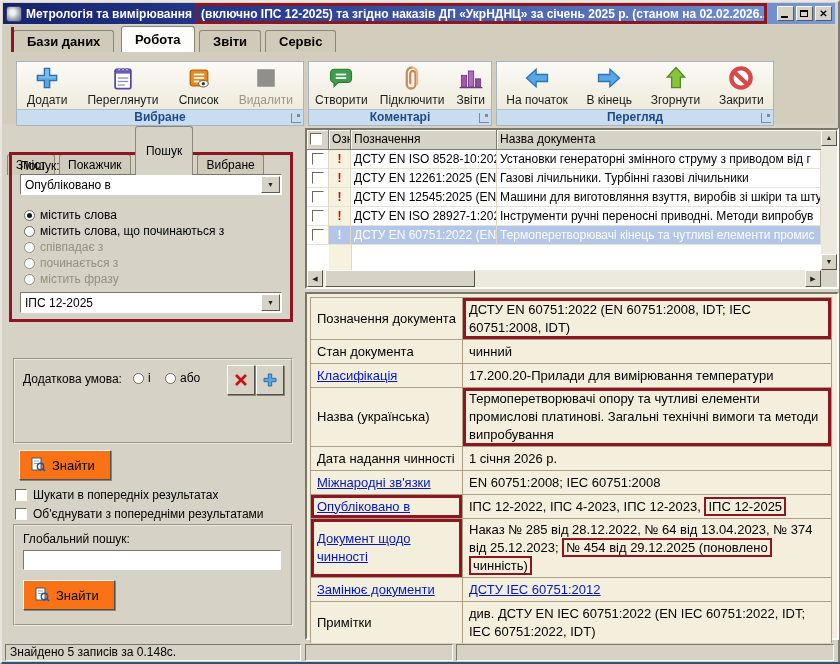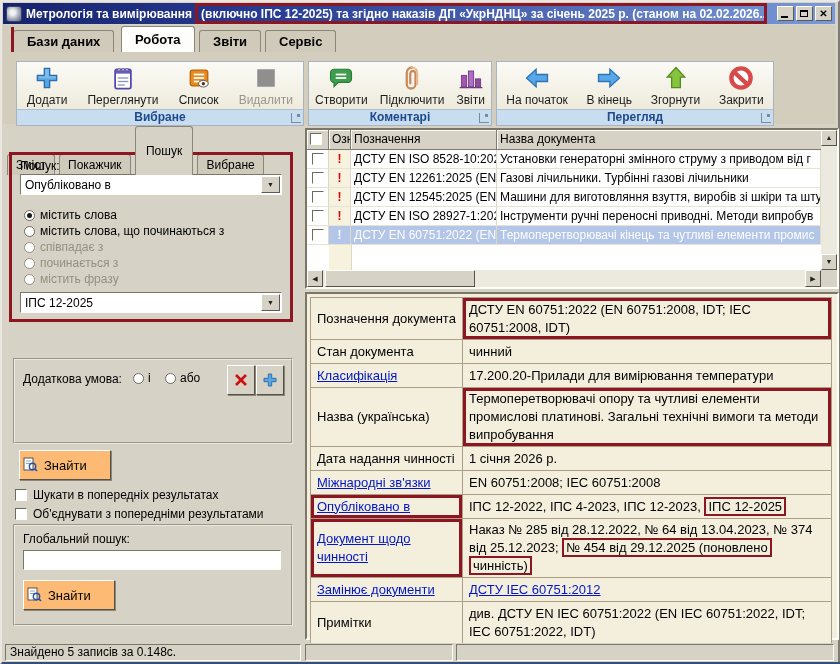--- a/index.html
+++ b/index.html
@@ -67,22 +67,22 @@
     box-sizing:border-box;position:relative;flex:0 0 auto;}
   .ropt.sel .rdot::after{content:"";position:absolute;left:2px;top:2px;width:5px;height:5px;border-radius:50%;background:#1a1a1a;}
   .ropt.disabled{color:#94907f;cursor:default;}
   .ropt.disabled .rdot{border-color:#94907f;}
   .condbox{position:absolute;left:8px;top:232px;width:280px;height:86px;
     border:2px groove #eee8da;box-sizing:border-box;}
   .condbox .clbl{position:absolute;left:8px;top:12px;}
   .crad{position:absolute;top:11px;display:flex;align-items:center;gap:4px;cursor:pointer;}
   .sqbtn{position:absolute;top:5px;width:26px;height:28px;background:#d6d2c6;border:1px solid;
     border-color:#fff #55524a #55524a #fff;box-shadow:1px 1px 0 #8a8678;display:flex;align-items:center;justify-content:center;cursor:pointer;}
-  .btn3d{background:#fdba74;border:1px solid;border-color:#fff #55524a #55524a #fff;
-    box-shadow:1px 1px 0 #8a8678;display:flex;align-items:center;gap:6px;padding:0 2px;
+  .btn3d{background:#f97316;border:1px solid;border-color:#fff #55524a #55524a #fff;
+    box-shadow:1px 1px 0 #8a8678;display:flex;align-items:center;gap:6px;padding:0 10px;
     font-size:13px;cursor:pointer;box-sizing:border-box;}
   .findbtn{position:absolute;left:14px;top:324px;width:92px;height:30px;}
   .cbrow{position:absolute;left:10px;display:flex;align-items:center;gap:6px;cursor:pointer;}
   .cbbox{width:12px;height:12px;background:#fff;border:1px solid;border-color:#6e6a5e #fdfdf8 #fdfdf8 #6e6a5e;box-sizing:border-box;flex:0 0 auto;}
   .gbox{position:absolute;left:8px;top:398px;width:280px;height:102px;border:2px groove #eee8da;box-sizing:border-box;}
   .ginput{position:absolute;left:8px;top:24px;width:258px;height:20px;background:#fff;
     border:1px solid;border-color:#7a7668 #fdfdf8 #fdfdf8 #7a7668;font-family:"Liberation Sans",sans-serif;font-size:12px;padding:0 3px;box-sizing:border-box;}
   .gfind{position:absolute;left:8px;top:54px;width:92px;height:30px;}
 
   

